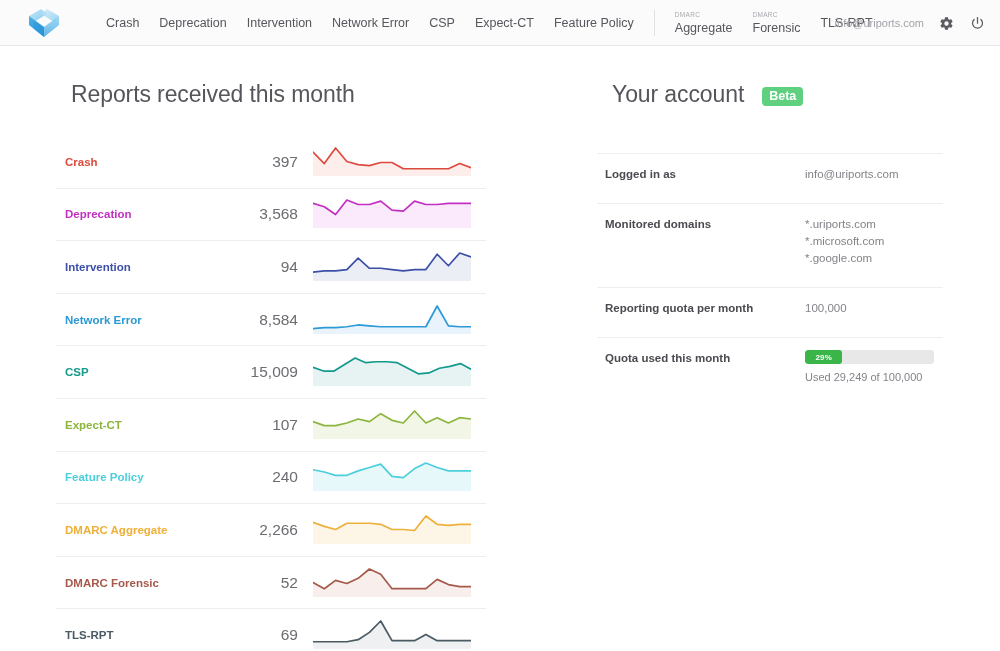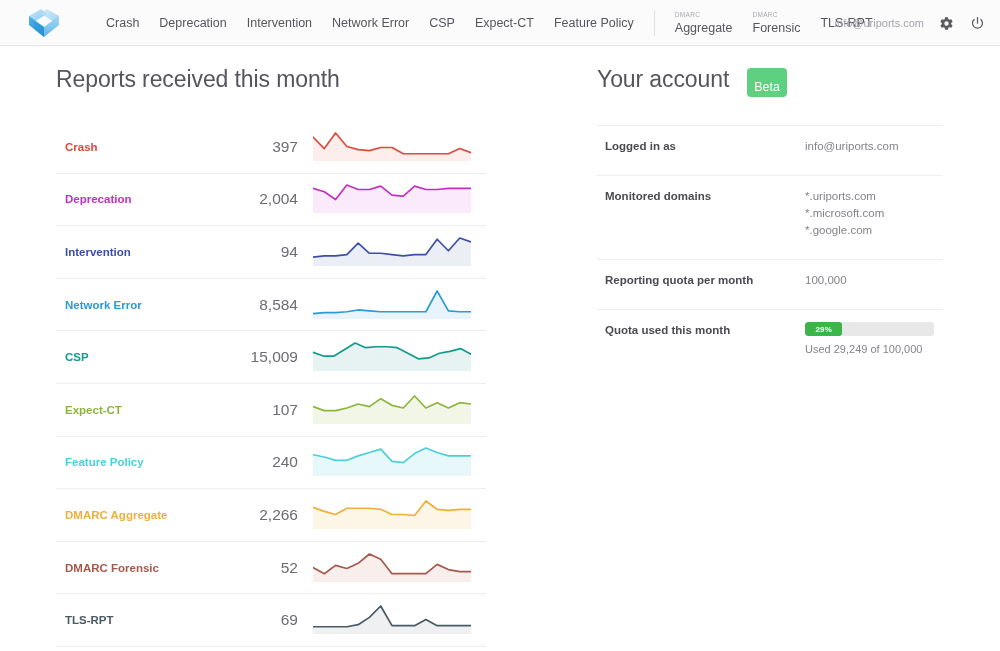--- a/index.html
+++ b/index.html
@@ -72,33 +72,33 @@
   #content { position: absolute; left: 0; top: 46px; width: 1000px; height: 605px; }
 
   #left-panel  { position: absolute; left: 56px;  top: 0; width: 430px; }
   #right-panel { position: absolute; left: 597px; top: 0; width: 346px; }
 
   .panel-title {
     font-size: 23px;
     font-weight: 400;
     color: #55555b;
     letter-spacing: -0.1px;
-    margin: 0;
+    margin: 15px;
     padding-top: 20px;
     white-space: nowrap;
   }
-  #account-title-row { display: flex; gap: 18px; padding-top: 20px; }
+  #account-title-row { display: flex; align-items: center; gap: 3px; padding-top: 20px; }
   #account-title-row .panel-title { padding-top: 0; }
   #beta-badge {
     display: inline-block;
     background: #5fcf80;
     color: #ffffff;
     font-size: 12.5px;
-    font-weight: 400;
-    padding: 12px 7px 3px;
+    font-weight: 700;
+    padding: 2px 7px 3px;
     border-radius: 4px;
     position: relative;
     top: 2px;
   }
 
   
   #report-list { margin-top: 28px; }
   .report-row {
     position: relative;
     height: 52.6px;
@@ -257,21 +257,21 @@
           <span class="report-count">397</span>
           <span class="report-spark">
             <svg viewBox="0 0 158 34" preserveAspectRatio="none">
               <path d="M0.00 7.15 L11.29 18.56 L22.57 3.00 L33.86 16.48 L45.14 19.59 L56.43 20.63 L67.71 17.52 L79.00 17.52 L90.29 23.74 L101.57 23.74 L112.86 23.74 L124.14 23.74 L135.43 23.74 L146.71 18.56 L158.00 22.70 L158 31 L0 31 Z" fill="#fdeeec"></path>
               <path d="M0.00 7.15 L11.29 18.56 L22.57 3.00 L33.86 16.48 L45.14 19.59 L56.43 20.63 L67.71 17.52 L79.00 17.52 L90.29 23.74 L101.57 23.74 L112.86 23.74 L124.14 23.74 L135.43 23.74 L146.71 18.56 L158.00 22.70" fill="none" stroke="#dc4b3e" stroke-width="1.7" stroke-linejoin="round" stroke-linecap="round" vector-effect="non-scaling-stroke"></path>
             </svg>
           </span>
         </div>
         <div class="report-row">
           <span class="report-name" style="color:#c22fc2">Deprecation</span>
-          <span class="report-count">2,004</span>
+          <span class="report-count">3,568</span>
           <span class="report-spark">
             <svg viewBox="0 0 158 34" preserveAspectRatio="none">
               <path d="M0.00 6.36 L11.29 9.72 L22.57 17.56 L33.86 3.00 L45.14 7.48 L56.43 7.48 L67.71 4.12 L79.00 13.08 L90.29 14.20 L101.57 4.12 L112.86 7.48 L124.14 7.48 L135.43 6.36 L146.71 6.36 L158.00 6.36 L158 31 L0 31 Z" fill="#fbeafb"></path>
               <path d="M0.00 6.36 L11.29 9.72 L22.57 17.56 L33.86 3.00 L45.14 7.48 L56.43 7.48 L67.71 4.12 L79.00 13.08 L90.29 14.20 L101.57 4.12 L112.86 7.48 L124.14 7.48 L135.43 6.36 L146.71 6.36 L158.00 6.36" fill="none" stroke="#c22fc2" stroke-width="1.7" stroke-linejoin="round" stroke-linecap="round" vector-effect="non-scaling-stroke"></path>
             </svg>
           </span>
         </div>
         <div class="report-row">
           <span class="report-name" style="color:#3c4fa8">Intervention</span>
           <span class="report-count">94</span>

